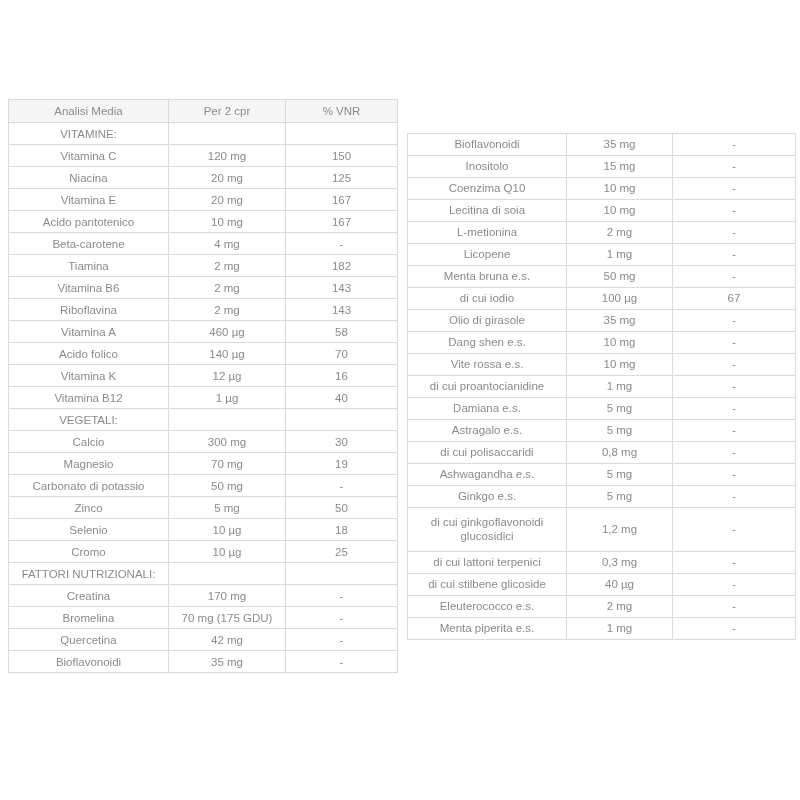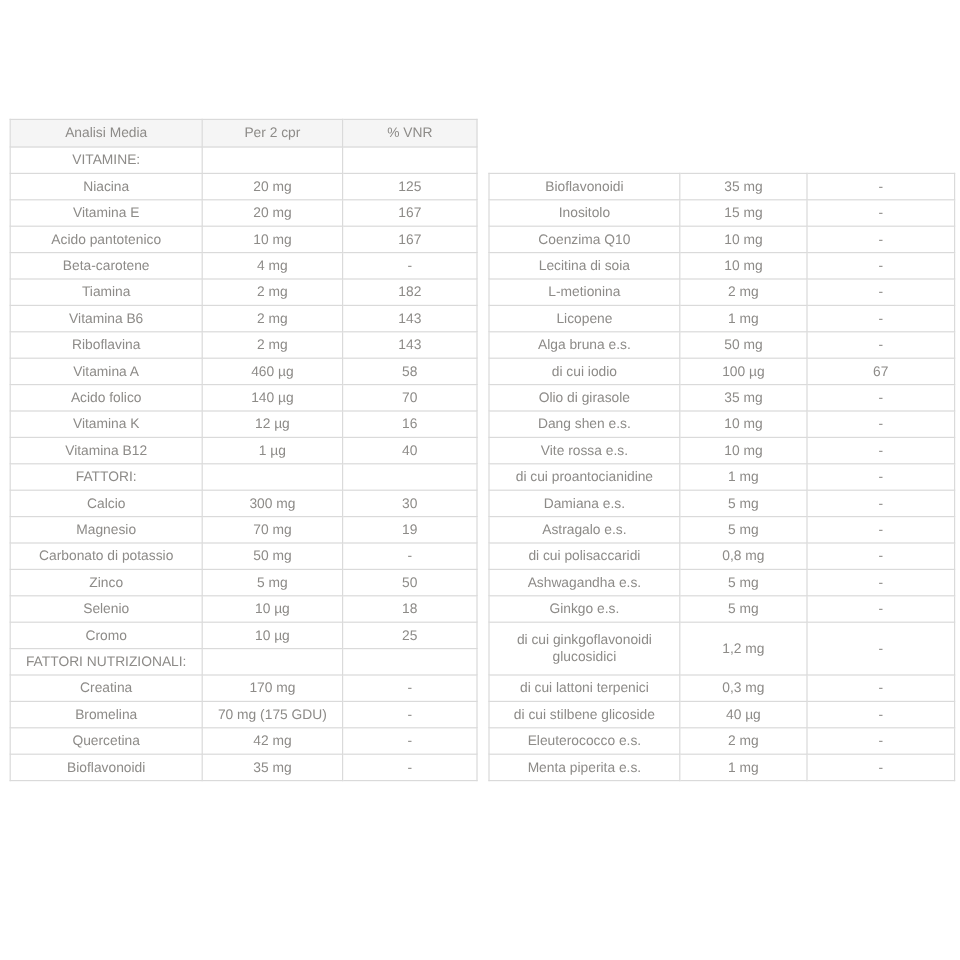--- a/index.html
+++ b/index.html
@@ -9,21 +9,21 @@
     --page-bg:#ffffff;
   }
   html,body{margin:0;padding:0;}
   body{
     width:800px;height:800px;position:relative;
     background:var(--page-bg);
     font-family:"Liberation Sans", sans-serif;
   }
   .tables-wrap{
     position:absolute;left:8px;top:99px;
-    display:flex;gap:9px;align-items:flex-end;
+    display:flex;gap:9px;align-items:center;
   }
   table{border-collapse:collapse;table-layout:fixed;}
   .t-left{width:389px;}
   .t-right{width:388px;}
   th,td{
     border:1px solid var(--border-color);
     text-align:center;vertical-align:middle;
     color:var(--text-color);
     font-size:11.5px;font-weight:normal;
     line-height:14px;height:21px;
@@ -50,20 +50,25 @@
         <th>% VNR</th>
       </tr>
     </thead>
     <tbody id="left-tbody">
         <tr>
           <td>VITAMINE:</td>
           <td></td>
           <td></td>
         </tr>
         <tr>
+          <td>Vitamina C</td>
+          <td>120 mg</td>
+          <td>150</td>
+        </tr>
+        <tr>
           <td>Niacina</td>
           <td>20 mg</td>
           <td>125</td>
         </tr>
         <tr>
           <td>Vitamina E</td>
           <td>20 mg</td>
           <td>167</td>
         </tr>
         <tr>
@@ -105,21 +110,21 @@
           <td>Vitamina K</td>
           <td>12 µg</td>
           <td>16</td>
         </tr>
         <tr>
           <td>Vitamina B12</td>
           <td>1 µg</td>
           <td>40</td>
         </tr>
         <tr>
-          <td>FATTORI:</td>
+          <td>VEGETALI:</td>
           <td></td>
           <td></td>
         </tr>
         <tr>
           <td>Calcio</td>
           <td>300 mg</td>
           <td>30</td>
         </tr>
         <tr>
           <td>Magnesio</td>
@@ -205,21 +210,21 @@
           <td>L-metionina</td>
           <td>2 mg</td>
           <td>-</td>
         </tr>
         <tr>
           <td>Licopene</td>
           <td>1 mg</td>
           <td>-</td>
         </tr>
         <tr>
-          <td>Alga bruna e.s.</td>
+          <td>Menta bruna e.s.</td>
           <td>50 mg</td>
           <td>-</td>
         </tr>
         <tr>
           <td>di cui iodio</td>
           <td>100 µg</td>
           <td>67</td>
         </tr>
         <tr>
           <td>Olio di girasole</td>

